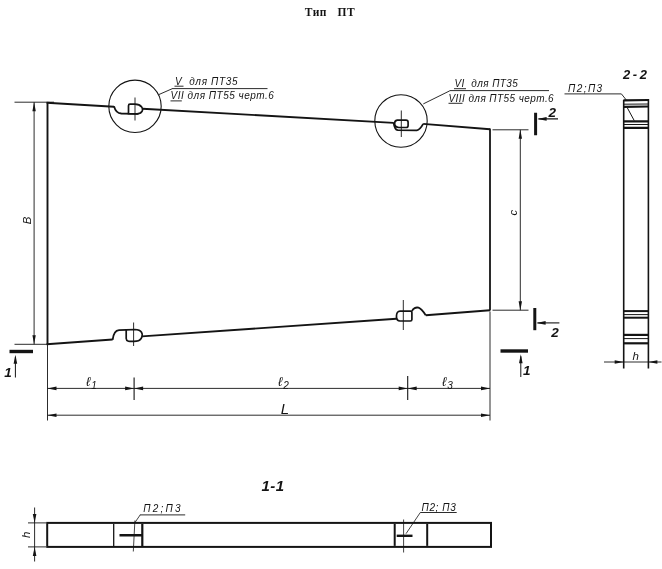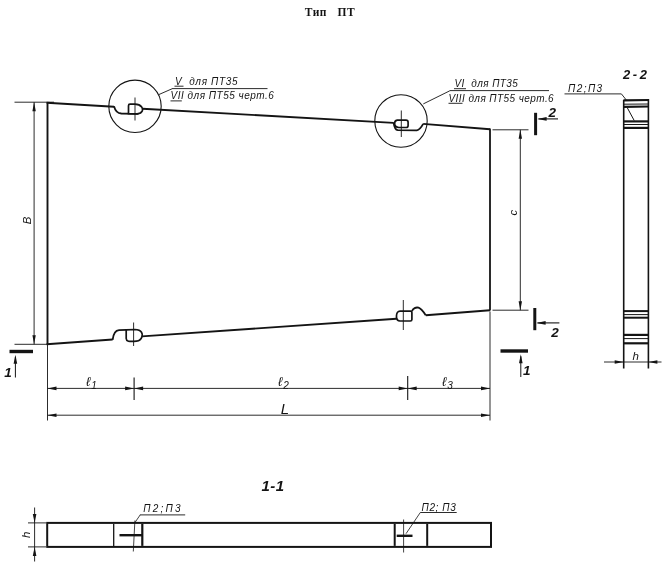--- a/index.html
+++ b/index.html
@@ -1,16 +1,16 @@
 <!DOCTYPE html>
 <html><head>
 <meta charset="utf-8">
 <style>
   html,body{margin:0;padding:0;background:#fff;}
-  .page{position:relative;width:662px;height:569px;background:#fff;overflow:hidden;}
+  .page{position:relative;width:662px;height:569px;background:#fff;overflow:hidden;border-radius:14px;}
   svg{position:absolute;left:0;top:0;}
   text{fill:#141414;}
 </style>
 </head>
 <body>
 <div class="page">
 <svg width="662" height="569" viewBox="0 0 662 569" font-family="Liberation Sans, sans-serif">
 
 <text x="330" y="16" font-family="Liberation Serif, serif" font-size="11.5" font-weight="bold" letter-spacing="0.6" text-anchor="middle">Тип&nbsp;&nbsp;&nbsp;ПТ</text>
 

